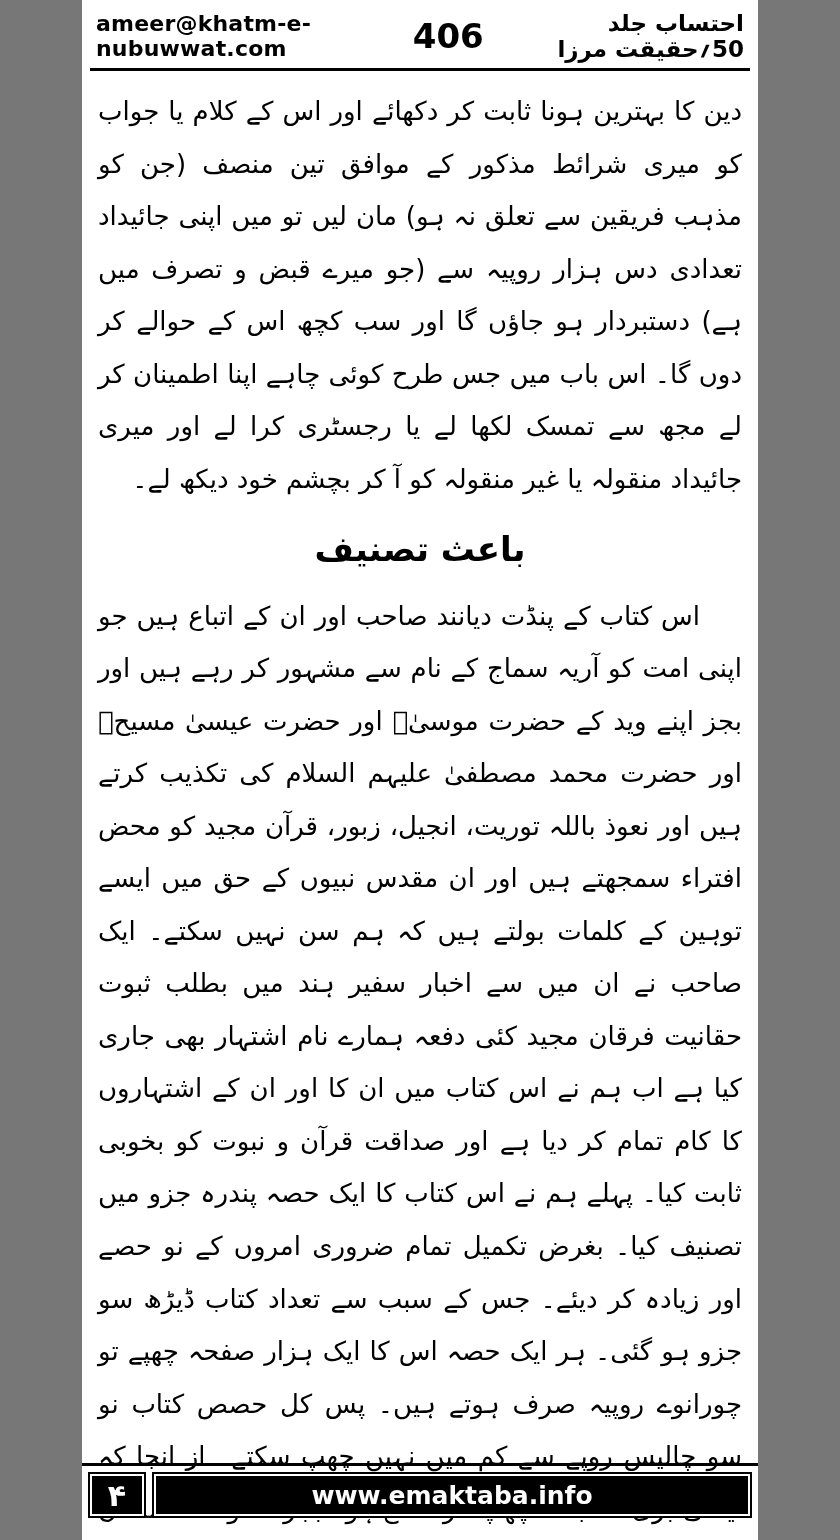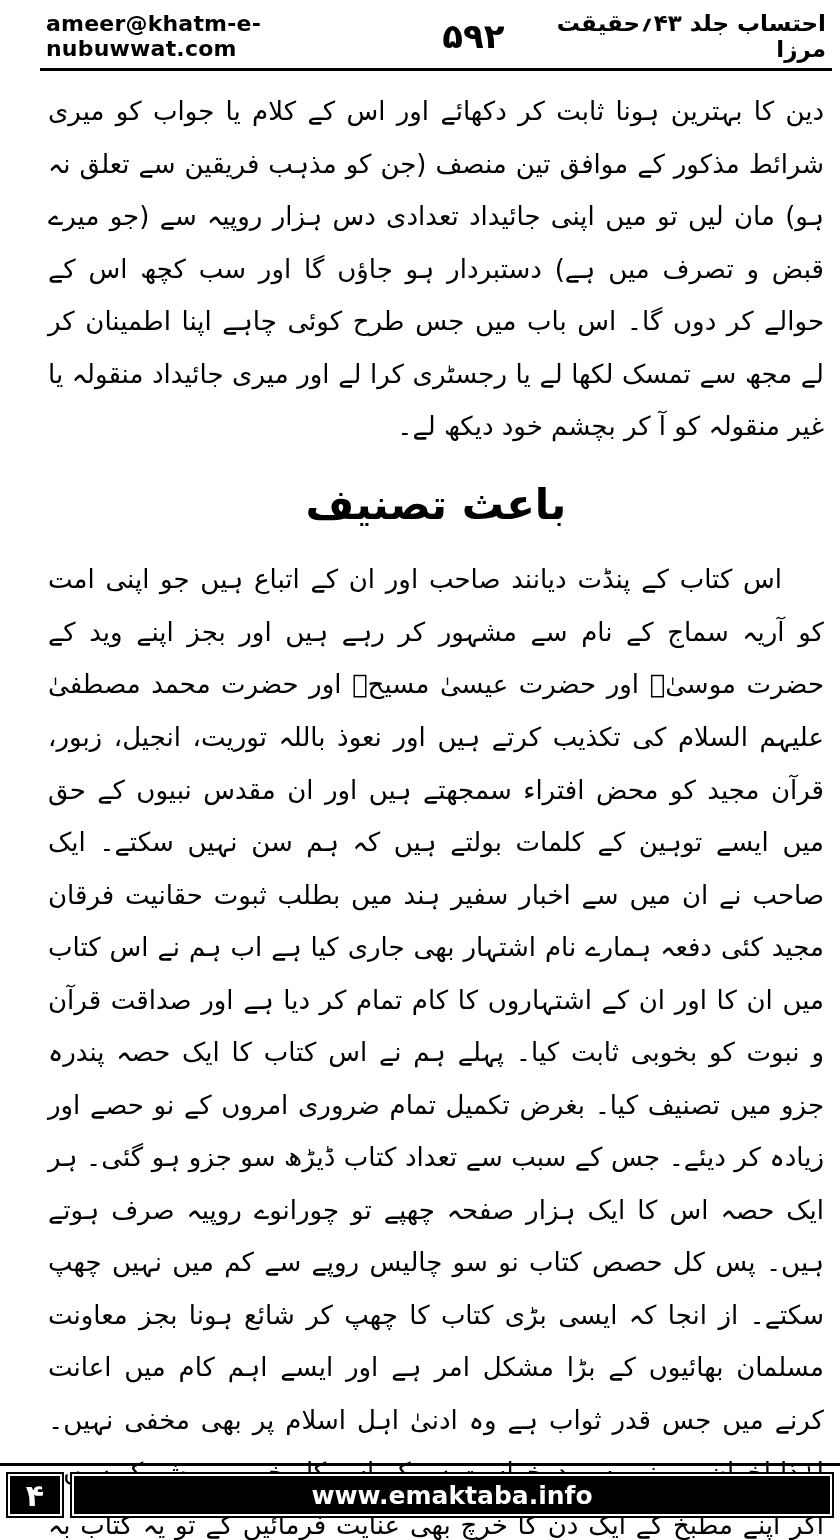--- a/index.html
+++ b/index.html
@@ -1,26 +1,25 @@
 <!DOCTYPE html>
 <html lang="ur"><head>
 <meta charset="utf-8">
 <style>
   html, body { margin: 0; padding: 0; background: #777; }
   .page {
     position: relative;
-    width: 840px;
+    width: 676px;
     height: 1540px;
     margin: 0 auto;
     background: #ffffff;
     color: #000;
     font-family: "DejaVu Sans", sans-serif;
     overflow: hidden;
     box-sizing: border-box;
-    padding-left: 32px;
   }
   
   .header {
     display: flex;
     align-items: center;
     justify-content: space-between;
     padding: 10px 14px 4px 14px;
   }
   .header-email {
     font-weight: bold;
@@ -51,21 +50,21 @@
     font-size: 26px;
     line-height: 2.02;
     padding: 14px 16px 0 16px;
   }
   .para { margin: 0 0 4px 0; }
   .para-indent { text-indent: 42px; }
   .section-heading {
     direction: rtl;
     text-align: center;
     font-weight: bold;
-    font-size: 42px;
+    font-size: 34px;
     margin: 10px 0 6px 0;
   }
   
   .footer-rule {
     position: absolute;
     left: 0; right: 0;
     bottom: 74px;
     border-top: 3px solid #000;
   }
   .footer {
@@ -104,22 +103,22 @@
     white-space: nowrap;
   }
 </style>
 </head>
 <body>
 
 <div class="page">
 
   <div class="header">
     <span class="header-email">ameer@khatm-e-nubuwwat.com</span>
-    <span class="header-pageno">۵۹۲</span>
-    <span class="header-title">احتساب جلد ۴۳؍حقیقت مرزا</span>
+    <span class="header-pageno">406</span>
+    <span class="header-title">احتساب جلد 50؍حقیقت مرزا</span>
   </div>
   <div class="header-rule"></div>
 
   <div class="body-text">
     <p class="para">دین کا بہترین ہونا ثابت کر دکھائے اور اس کے کلام یا جواب کو میری شرائط مذکور کے موافق تین منصف (جن کو مذہب فریقین سے تعلق نہ ہو) مان لیں تو میں اپنی جائیداد تعدادی دس ہزار روپیہ سے (جو میرے قبض و تصرف میں ہے) دستبردار ہو جاؤں گا اور سب کچھ اس کے حوالے کر دوں گا۔ اس باب میں جس طرح کوئی چاہے اپنا اطمینان کر لے مجھ سے تمسک لکھا لے یا رجسٹری کرا لے اور میری جائیداد منقولہ یا غیر منقولہ کو آ کر بچشم خود دیکھ لے۔</p>
 
     <div class="section-heading">باعث تصنیف</div>
 
     <p class="para para-indent">اس کتاب کے پنڈت دیانند صاحب اور ان کے اتباع ہیں جو اپنی امت کو آریہ سماج کے نام سے مشہور کر رہے ہیں اور بجز اپنے وید کے حضرت موسیٰؑ اور حضرت عیسیٰ مسیحؑ اور حضرت محمد مصطفیٰ علیہم السلام کی تکذیب کرتے ہیں اور نعوذ باللہ توریت، انجیل، زبور، قرآن مجید کو محض افتراء سمجھتے ہیں اور ان مقدس نبیوں کے حق میں ایسے توہین کے کلمات بولتے ہیں کہ ہم سن نہیں سکتے۔ ایک صاحب نے ان میں سے اخبار سفیر ہند میں بطلب ثبوت حقانیت فرقان مجید کئی دفعہ ہمارے نام اشتہار بھی جاری کیا ہے اب ہم نے اس کتاب میں ان کا اور ان کے اشتہاروں کا کام تمام کر دیا ہے اور صداقت قرآن و نبوت کو بخوبی ثابت کیا۔ پہلے ہم نے اس کتاب کا ایک حصہ پندرہ جزو میں تصنیف کیا۔ بغرض تکمیل تمام ضروری امروں کے نو حصے اور زیادہ کر دیئے۔ جس کے سبب سے تعداد کتاب ڈیڑھ سو جزو ہو گئی۔ ہر ایک حصہ اس کا ایک ہزار صفحہ چھپے تو چورانوے روپیہ صرف ہوتے ہیں۔ پس کل حصص کتاب نو سو چالیس روپے سے کم میں نہیں چھپ سکتے۔ از انجا کہ ایسی بڑی کتاب کا چھپ کر شائع ہونا بجز معاونت مسلمان بھائیوں کے بڑا مشکل امر ہے اور ایسے اہم کام میں اعانت کرنے میں جس قدر ثواب ہے وہ ادنیٰ اہل اسلام پر بھی مخفی نہیں۔ لہٰذا اخوان مومنین سے درخواست ہے کہ اس کار خیر میں شریک ہوں۔ اگر اپنے مطبخ کے ایک دن کا خرچ بھی عنایت فرمائیں گے تو یہ کتاب بہ سہولت چھپ جائے گی۔ ورنہ یہ مہر درخشاں چھپا رہے گا۔ یا یوں کریں کہ ہر ایک اہل وسعت بہ نیت خریداری کتب پانچ پانچ روپیہ مع اپنی درخواستوں کے راقم کے پاس بھیج دیں۔ جیسے جیسے کتاب چھپتی جائے گی ان کی خدمت میں ارسال ہوتی رہے گی۔ غرض انصار اللہ بن کر اس نہایت ضروری کام کو جلد تر بسر انجام پہنچاویں اور نام اس کتاب کا ”براہین احمدیہ علیٰ حقیقۃ کتاب اللہ القرآن والنبوۃ المحمدیہ“ رکھا گیا ہے۔ خدا اس کو مبارک کرے اور گمراہوں کو اس کے ذریعہ سے اپنے سیدھے راہ پر چلاوے۔ آمین۔ اپریل ۱۸۷۹ء!</p>
   </div>

